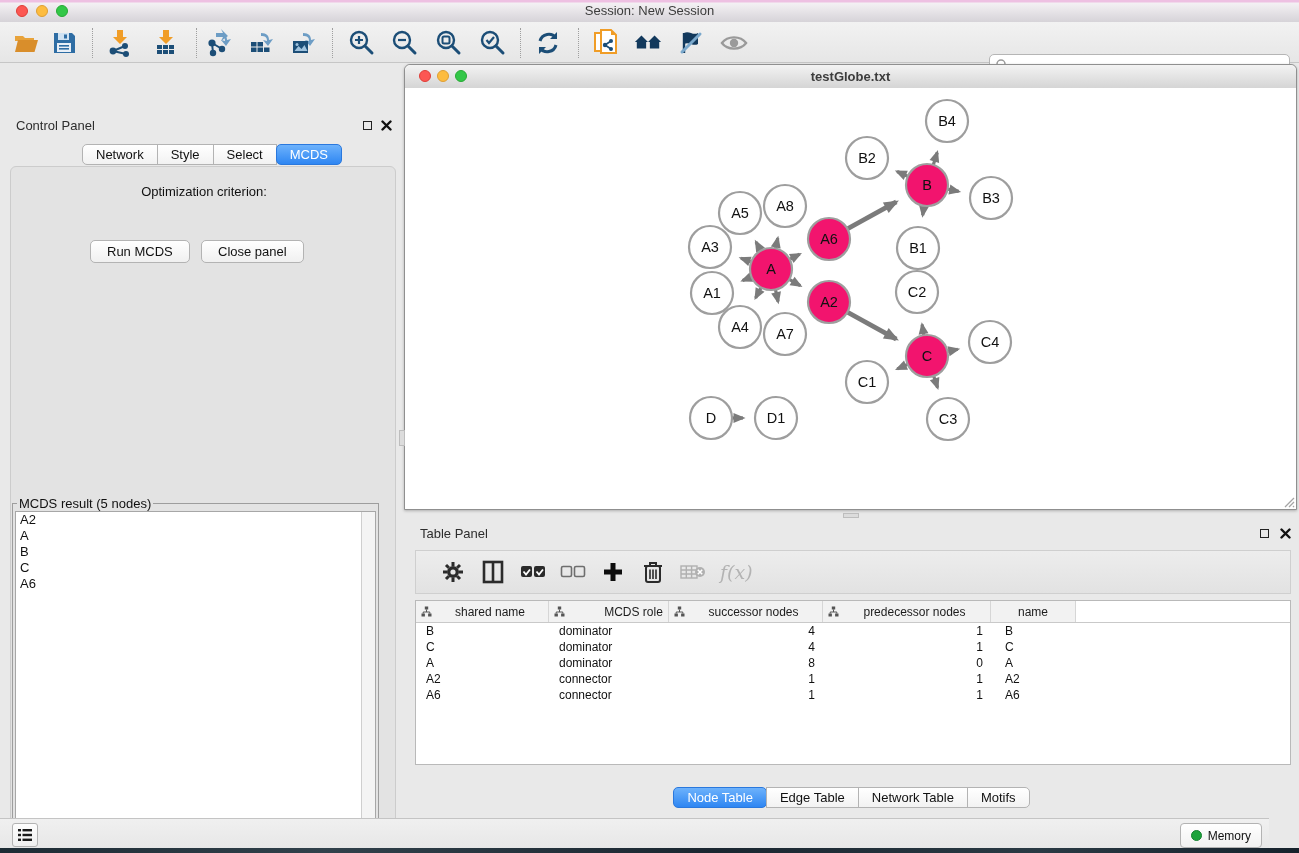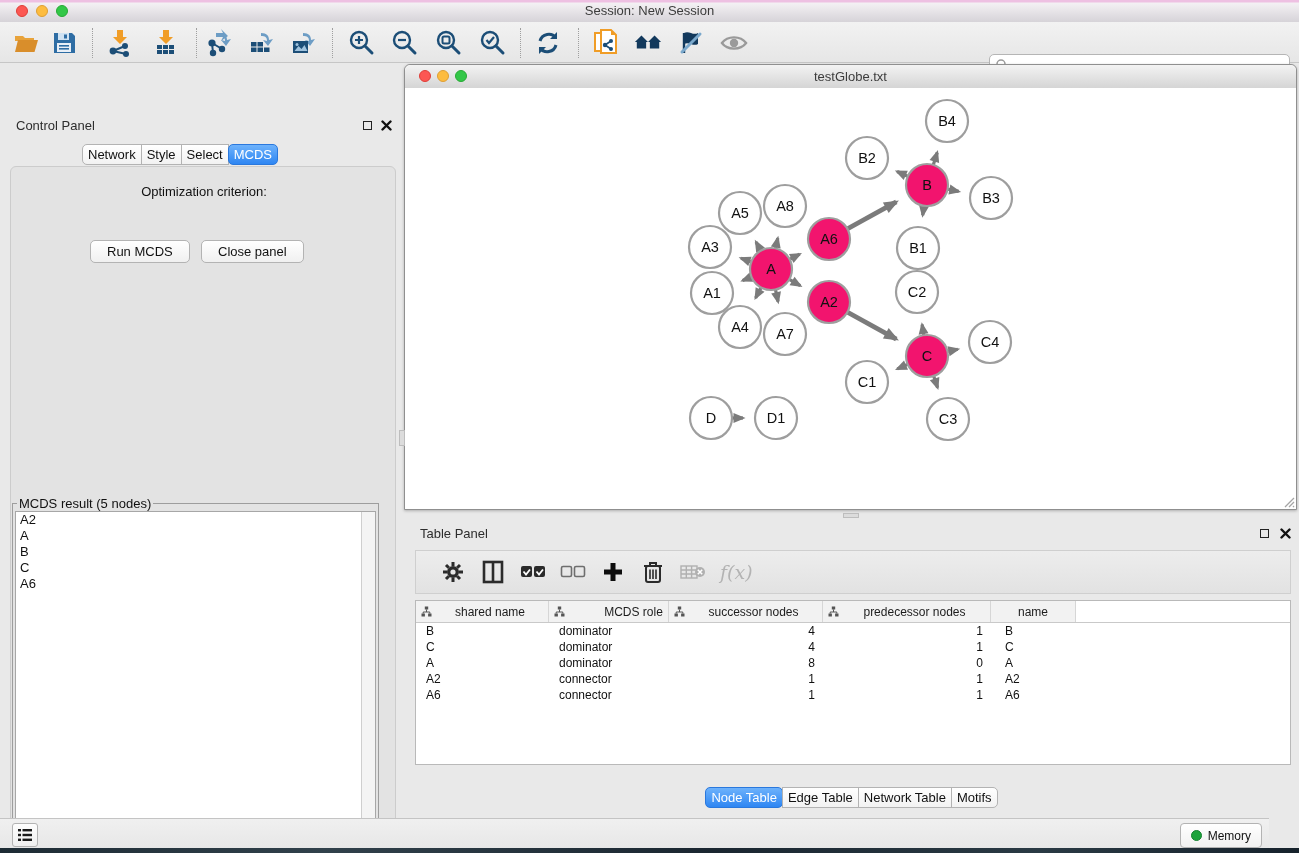--- a/index.html
+++ b/index.html
@@ -29,21 +29,21 @@
   
   .cpanel{position:absolute;left:4px;top:62px;width:400px;height:756px;background:#e9e9e9;margin-top:48px;}
   .panel-head{position:absolute;left:0;top:0;width:100%;height:30px;}
   .panel-title{position:absolute;left:12px;top:8px;font-size:13px;color:#2d2d2d;}
   .float-ic{position:absolute;top:11px;width:9px;height:9px;border:1.6px solid #222;
     box-sizing:border-box;background:transparent;cursor:default;}
   .close-ic{position:absolute;top:10px;width:11px;height:11px;cursor:default;}
   .seg{display:flex;}
   .seg button{height:21px;background:linear-gradient(#ffffff,#f2f2f2);
     border:1px solid #b3b3b3;margin-left:-1px;font-size:13px;color:#111;
-    font-family:"Liberation Sans",sans-serif;padding:0 5px;cursor:default;}
+    font-family:"Liberation Sans",sans-serif;padding:0 13px;cursor:default;}
   .seg button:first-child{border-radius:5px 0 0 5px;margin-left:0;}
   .seg button:last-child{border-radius:0 5px 5px 0;}
   .seg button.active{background:linear-gradient(#6db2fc,#2e86f2);
     border-color:#2a78dd;color:#fff;border-radius:5px;}
   .cp-tabs{position:absolute;left:78px;top:34px;}
   .cp-body{position:absolute;left:6px;top:56px;width:386px;height:688px;background:#e3e3e3;
     border:1px solid #cccccc;border-radius:6px;box-sizing:border-box;}
   .opt-label{position:absolute;left:0;width:100%;top:74px;text-align:center;
     font-size:13px;color:#111;}
   .dropdown{position:absolute;left:38px;top:95px;width:312px;height:23px;background:#fff;
@@ -66,21 +66,21 @@
     border:1px solid #a7a7a7;box-sizing:border-box;overflow:hidden;}
   .result-item{font-size:13px;line-height:16px;padding-left:4px;color:#111;}
   .vtrack{position:absolute;right:0;top:0;bottom:0;width:13px;background:#f4f4f4;
     border-left:1px solid #cfcfcf;}
   
   .netframe{position:absolute;left:404px;top:64px;width:893px;height:446px;
     background:#fff;border:1px solid #8f8f8f;border-radius:6px 6px 0 0;box-sizing:border-box;
     box-shadow:0 1px 3px rgba(0,0,0,.25);}
   .net-titlebar{position:absolute;left:0;top:0;right:0;height:23px;
     background:linear-gradient(#f3f3f3,#d5d5d5);border-bottom:1px solid #aeaeae;
-    border-radius:6px 6px 0 0;}
+    border-radius:6px 6px 0 0;font-weight:bold;}
   .net-title{position:absolute;left:0;right:0;top:4px;text-align:center;font-size:13px;color:#3c3c3c;}
   .net-canvas{position:absolute;left:0;top:23px;right:0;bottom:0;background:#fff;overflow:hidden;}
   .grip{position:absolute;right:1px;bottom:1px;}
   
   .vsplit-handle{position:absolute;left:399px;top:430px;width:6px;height:16px;
     background:#dcdcdc;border:1px solid #bdbdbd;box-sizing:border-box;}
   .hsplit-handle{position:absolute;left:843px;top:513px;width:16px;height:5px;
     background:#dcdcdc;border:1px solid #bdbdbd;box-sizing:border-box;}
   
   .tpanel{position:absolute;left:404px;top:518px;width:895px;height:300px;background:#e9e9e9;}

